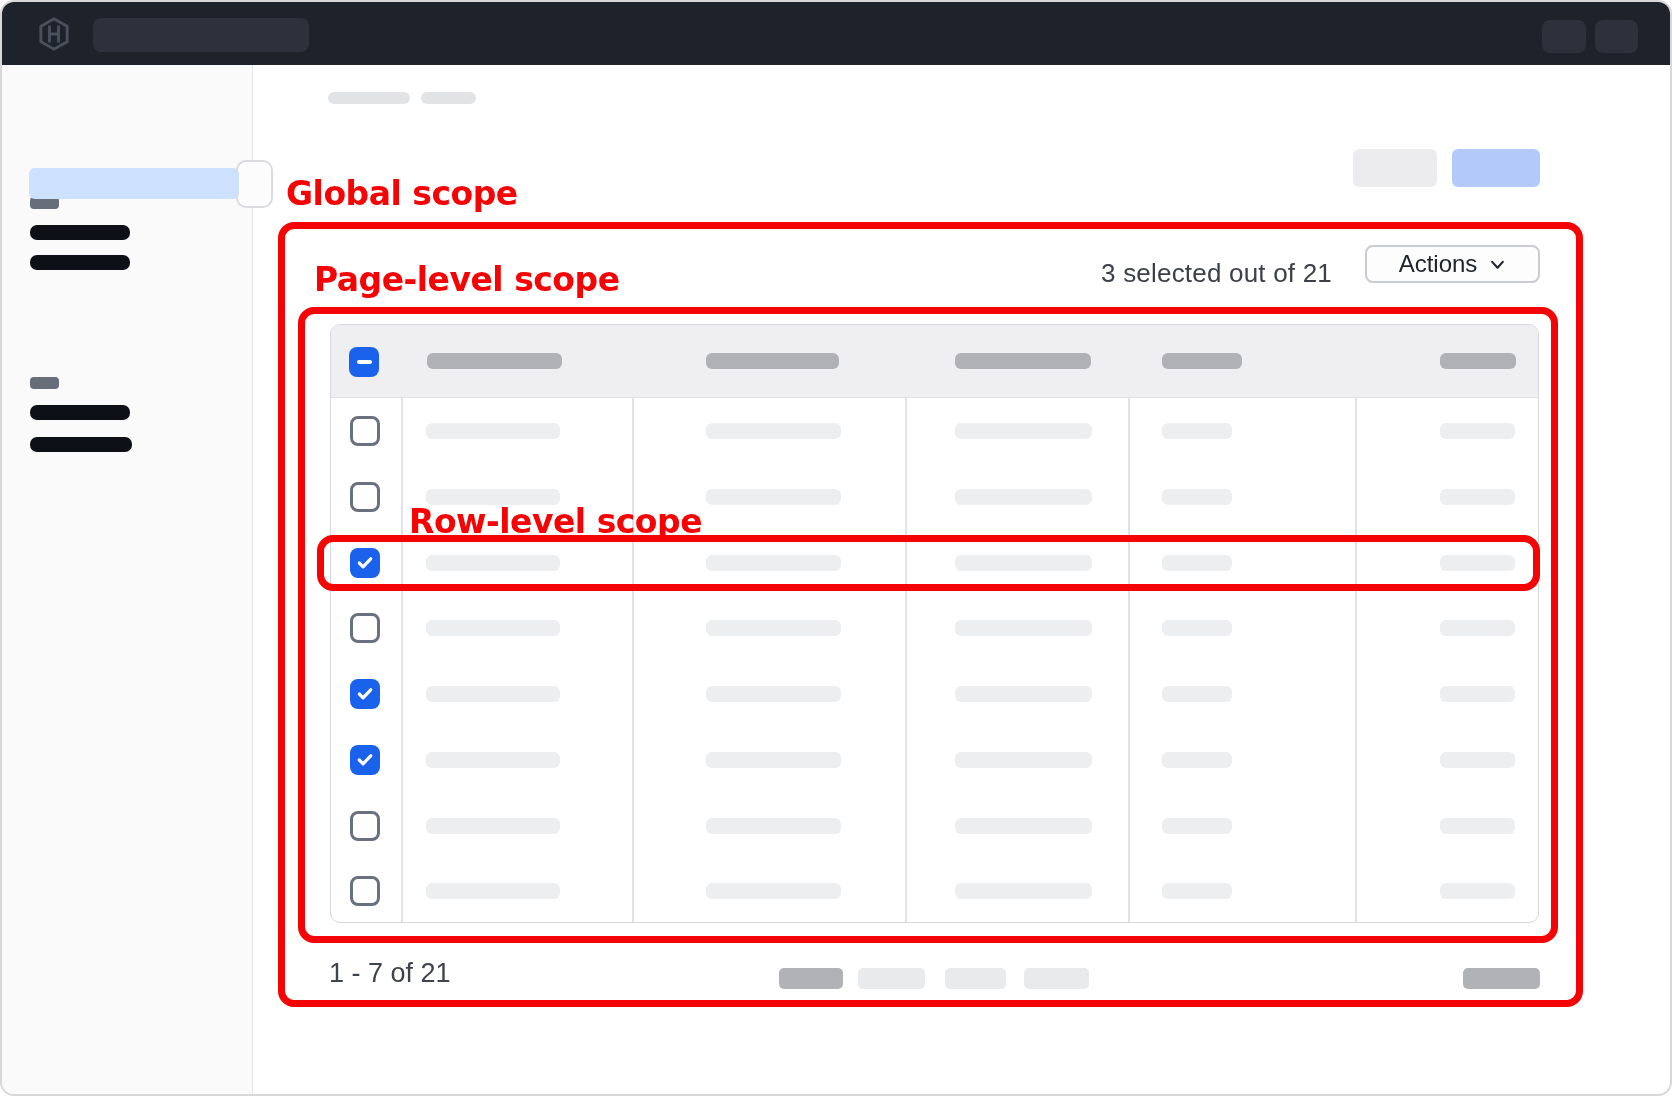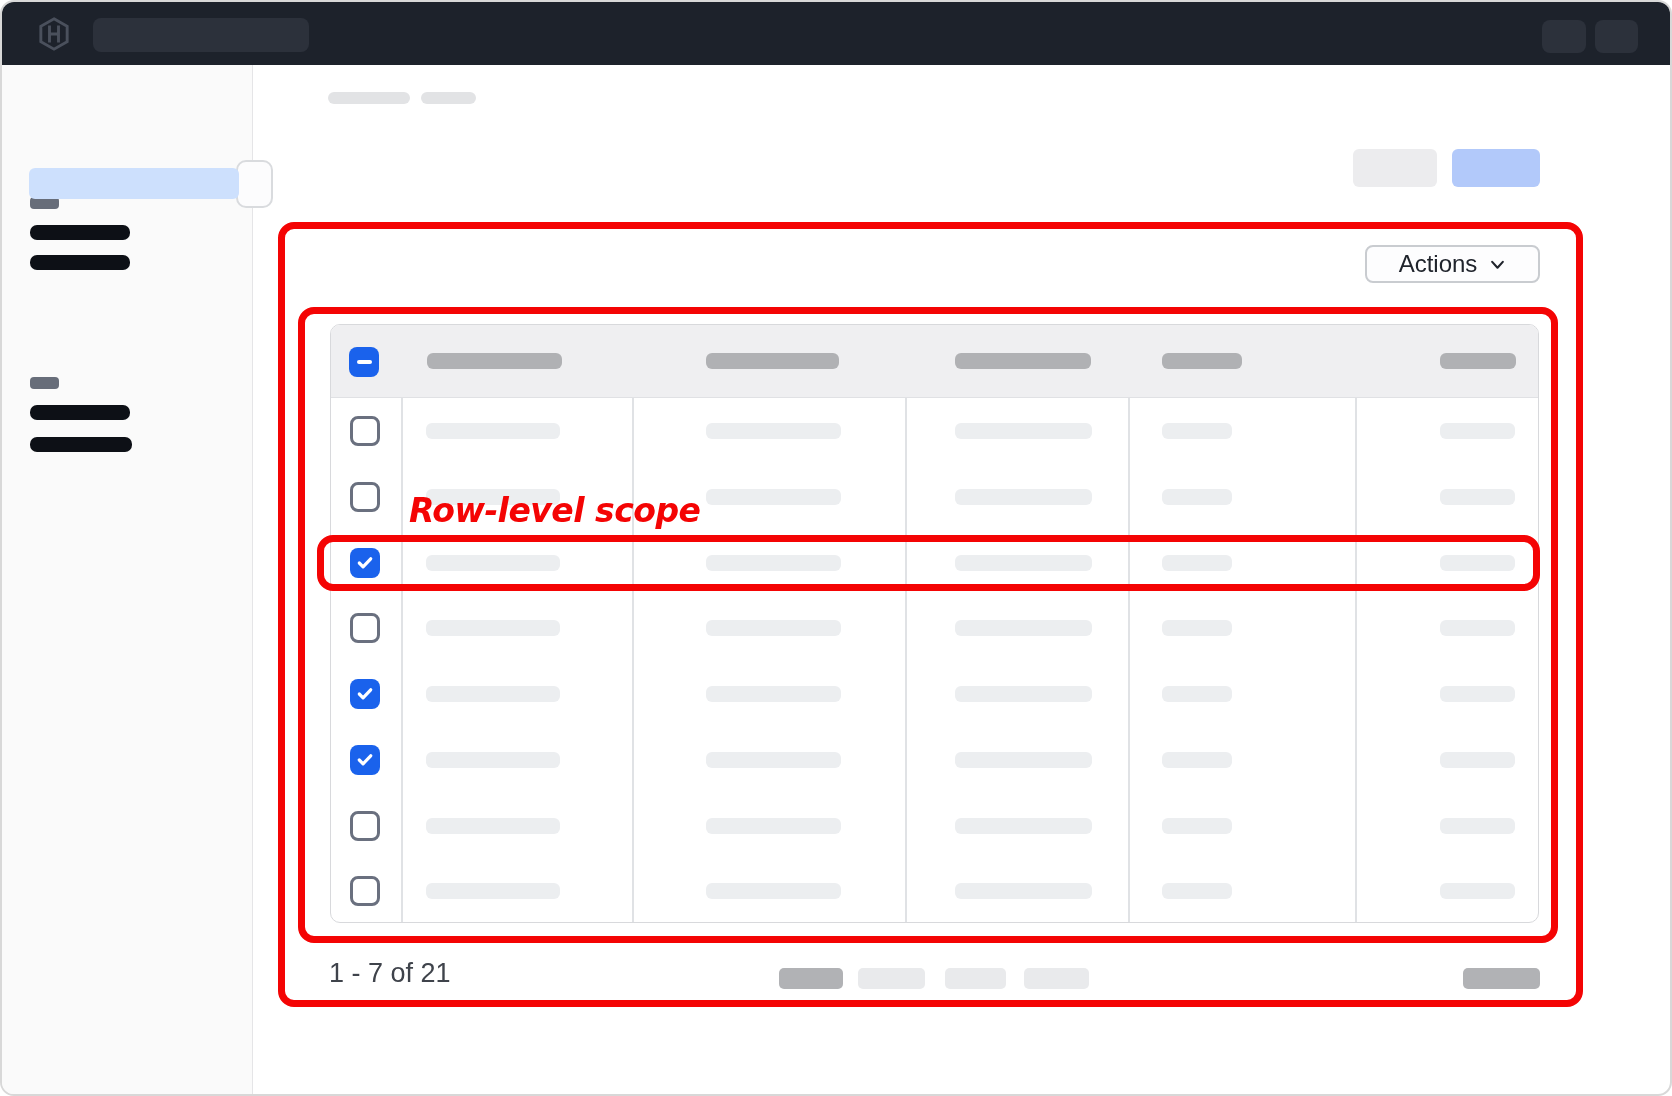--- a/index.html
+++ b/index.html
@@ -96,20 +96,21 @@
       <div class="side-skel nav-bar" style="left:28px;top:340px;width:100px;height:15px;"></div>
       <div class="side-skel nav-bar" style="left:28px;top:372px;width:102px;height:15px;"></div>
     </div>
 
     <div class="crumb" style="left:326px;width:82px;"></div>
     <div class="crumb" style="left:419px;width:55px;"></div>
 
     <div class="btn-skel gray"></div>
     <div class="btn-skel blue"></div>
 
+    <div class="sel-summary">3 selected out of 21</div>
     <div class="actions-btn">
       <span>Actions</span>
       <svg width="17" height="17" viewBox="0 0 16 16">
         <polyline points="3,5.5 8,11 13,5.5" fill="none" stroke="#20242c" stroke-width="2" stroke-linecap="round" stroke-linejoin="round"></polyline>
       </svg>
     </div>
 
     <div class="table">
       <div class="col-div" style="left:70px;"></div>
       <div class="col-div" style="left:301px;"></div>
@@ -208,21 +209,23 @@
         </div>
     </div>
 
     <div class="foot-range">1 - 7 of 21</div>
     <div class="pill dark" style="left:777px;width:64px;"></div>
     <div class="pill" style="left:856px;width:67px;"></div>
     <div class="pill" style="left:943px;width:61px;"></div>
     <div class="pill" style="left:1022px;width:65px;"></div>
     <div class="pill dark" style="left:1461px;width:77px;"></div>
 
+    <div class="red-label" style="left:284px;top:172px;">Global scope</div>
     <div class="red-box" style="left:276px;top:220px;width:1305px;height:785px;"></div>
 
+    <div class="red-label" style="left:312px;top:258px;">Page-level scope</div>
     <div class="red-box" style="left:296px;top:305px;width:1260px;height:636px;"></div>
 
-    <div class="red-label" style="left:407px;top:489px;font-style:italic;">Row-level scope</div>
+    <div class="red-label" style="left:407px;top:500px;">Row-level scope</div>
     <div class="red-box" style="left:315px;top:533px;width:1223px;height:56px;"></div>
 
   </div>
 </div>
 
 </body></html>

